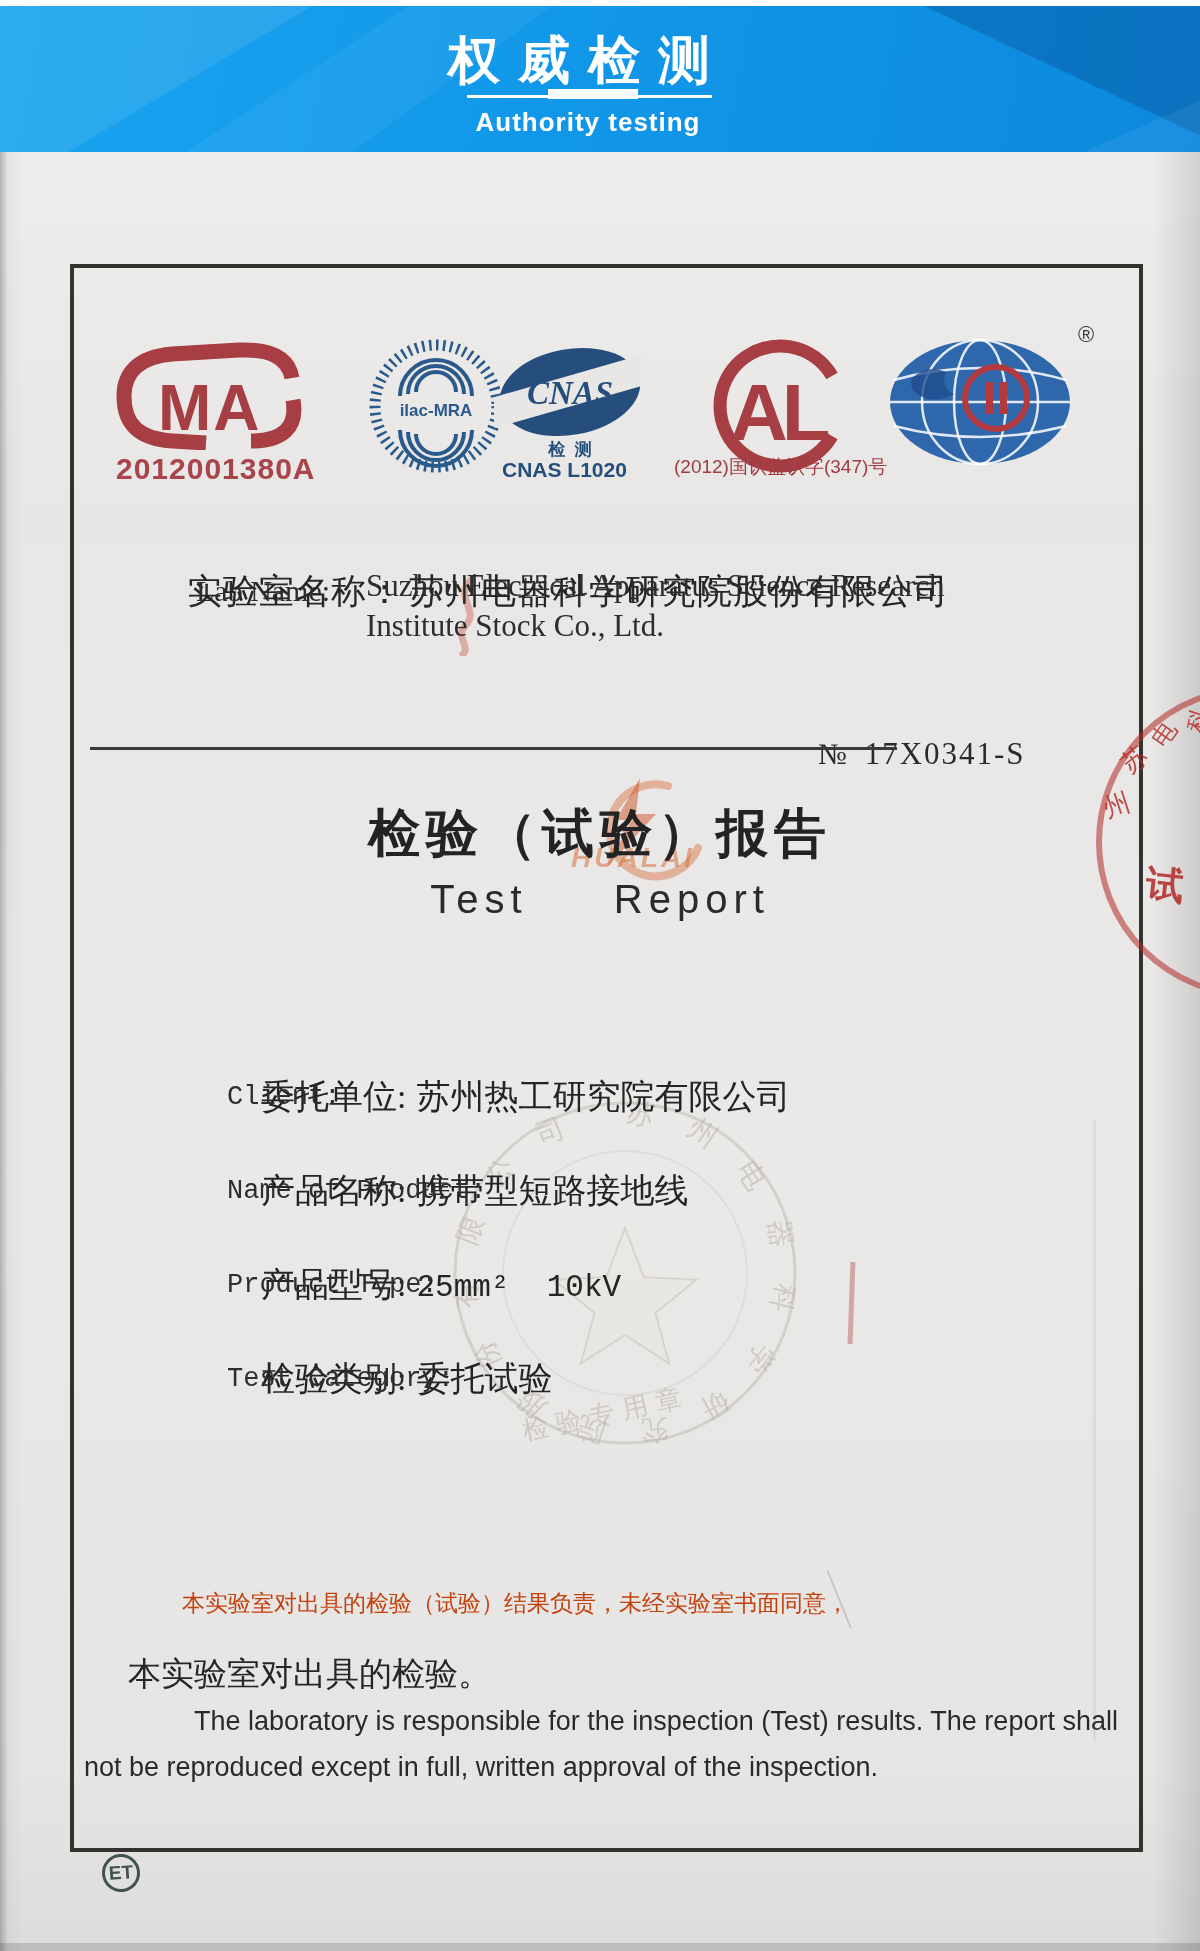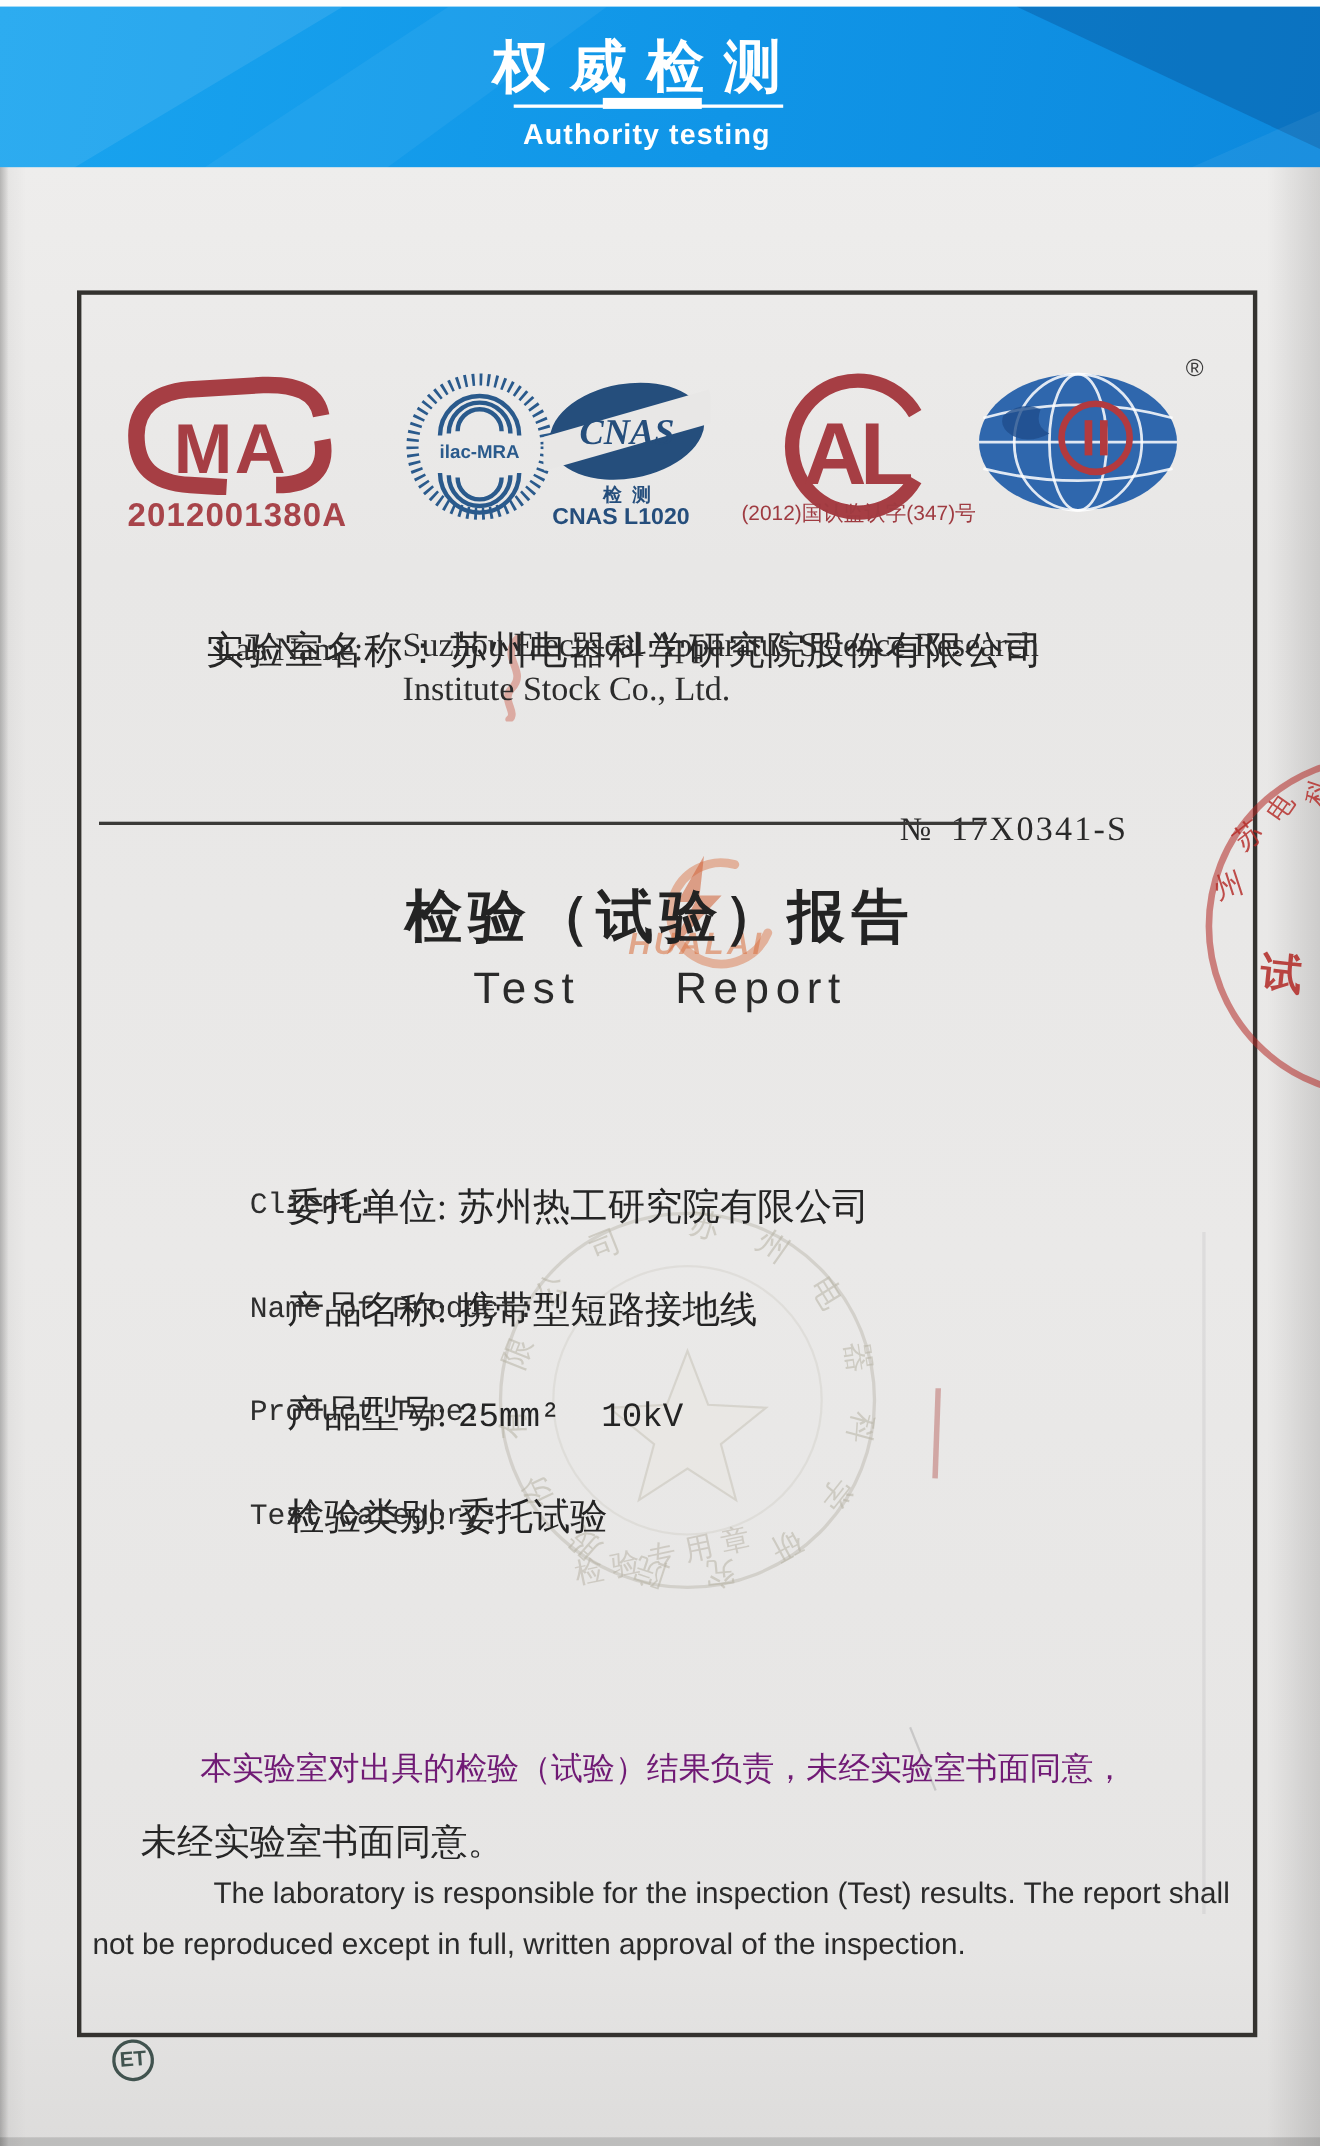--- a/index.html
+++ b/index.html
@@ -63,21 +63,21 @@
   .fzh{left:227px;font-size:34px;color:#242424;}
   .fzh .fval{margin-left:10px;}
   .fen{left:227px;font-size:27px;color:#2e2e2e;font-family:"Liberation Mono",monospace;}
   .fval-mono{font-family:"Liberation Mono",monospace;font-size:31px;}
   #f0-zh{top:1036px;} #f0-en{top:1082px;}
   #f1-zh{top:1130px;} #f1-en{top:1176px;}
   #f2-zh{top:1224px;} #f2-en{top:1270px;}
   #f3-zh{top:1318px;} #f3-en{top:1364px;}
 
   
-  #fzh1{left:182px;top:1588px;font-size:29px;color:#701a75;}
+  #fzh1{left:182px;top:1588px;font-size:23px;color:#c2410c;}
   #fzh2{left:128px;top:1652px;font-size:33px;color:#262626;}
   #fen1{left:194px;top:1706px;font-size:27px;color:#2a2a2a;font-family:"Liberation Sans",sans-serif;}
   #fen2{left:84px;top:1752px;font-size:27px;color:#2a2a2a;font-family:"Liberation Sans",sans-serif;}
 
   
   #et{left:102px;top:1854px;width:38px;height:38px;box-sizing:border-box;border:3px solid #41534f;
       border-radius:50%;text-align:center;line-height:32px;font-size:19px;font-weight:700;color:#41534f;
       font-family:"Liberation Sans",sans-serif;transform:rotate(-4deg);}
   #stamp-arc{left:1096px;top:686px;width:300px;height:300px;border:6px solid rgba(178,40,36,.55);
       border-radius:50%;}
@@ -227,21 +227,21 @@
     <span>产品型号:</span><span class="fval fval-mono">25mm²  10kV</span>
   </div>
   <div class="abs fen" id="f2-en">Product Type:</div>
 
   <div class="abs fzh" id="f3-zh">
     <span>检验类别:</span><span class="fval">委托试验</span>
   </div>
   <div class="abs fen" id="f3-en">Test Category:</div>
 
   <div class="abs" id="fzh1">本实验室对出具的检验（试验）结果负责，未经实验室书面同意，</div>
-  <div class="abs" id="fzh2">未经实验室书面同意。</div>
+  <div class="abs" id="fzh2">本实验室对出具的检验。</div>
   <div class="abs" id="fen1">The laboratory is responsible for the inspection (Test) results. The report shall</div>
   <div class="abs" id="fen2">not be reproduced except in full, written approval of the inspection.</div>
 
   <div class="abs" id="stamp-arc"></div>
   <div class="abs stamp-ch" id="st0">苏</div>
   <div class="abs stamp-ch" id="st1">州</div>
   <div class="abs stamp-ch" id="st2">电</div>
   <div class="abs stamp-ch" id="st3">科</div>
   <div class="abs" id="st-big">试</div>
 

